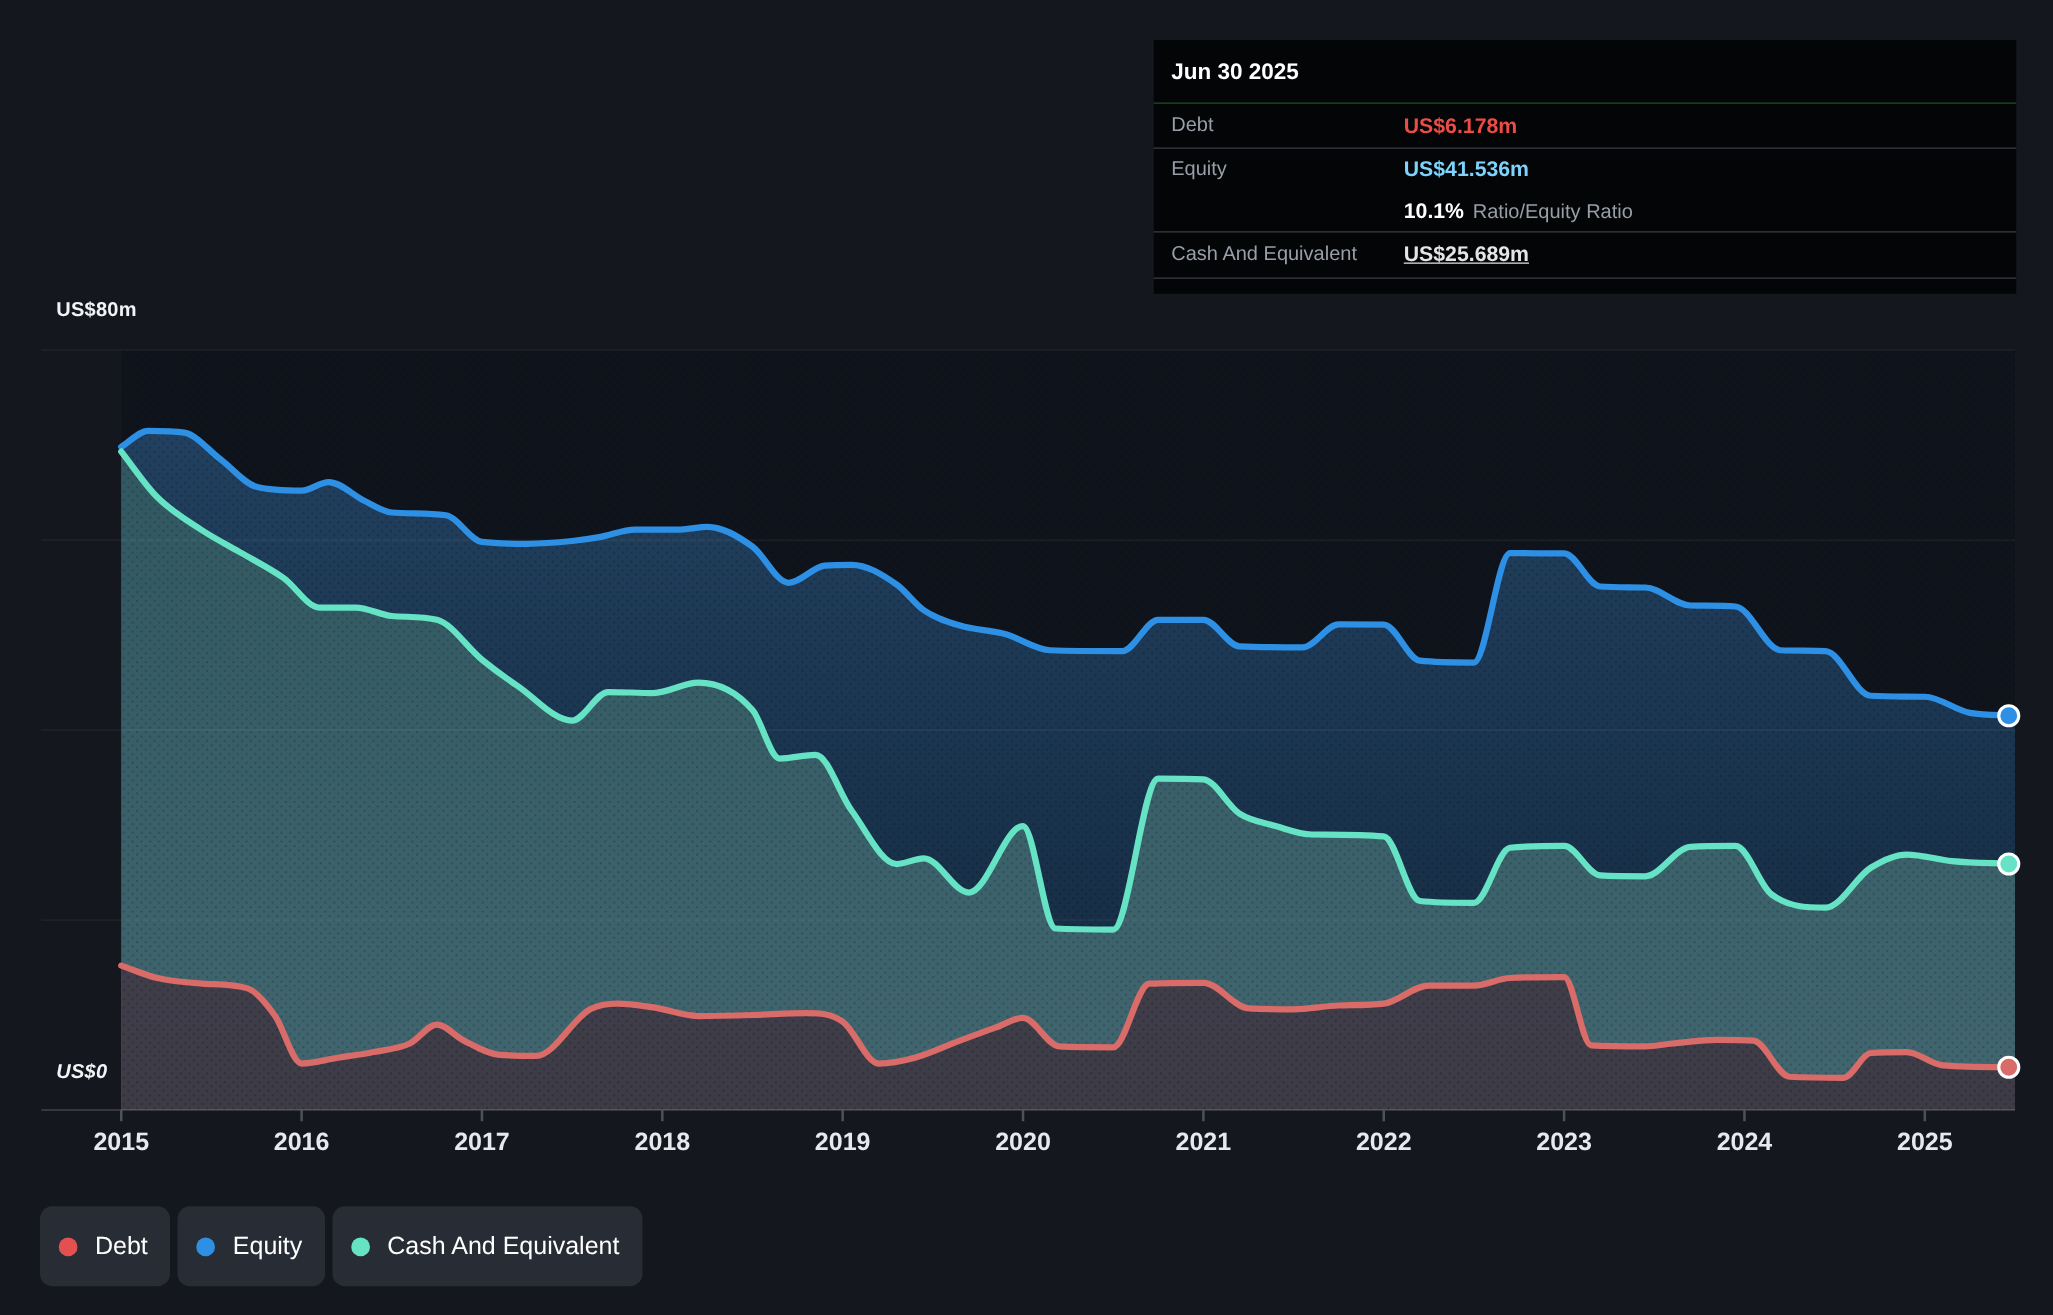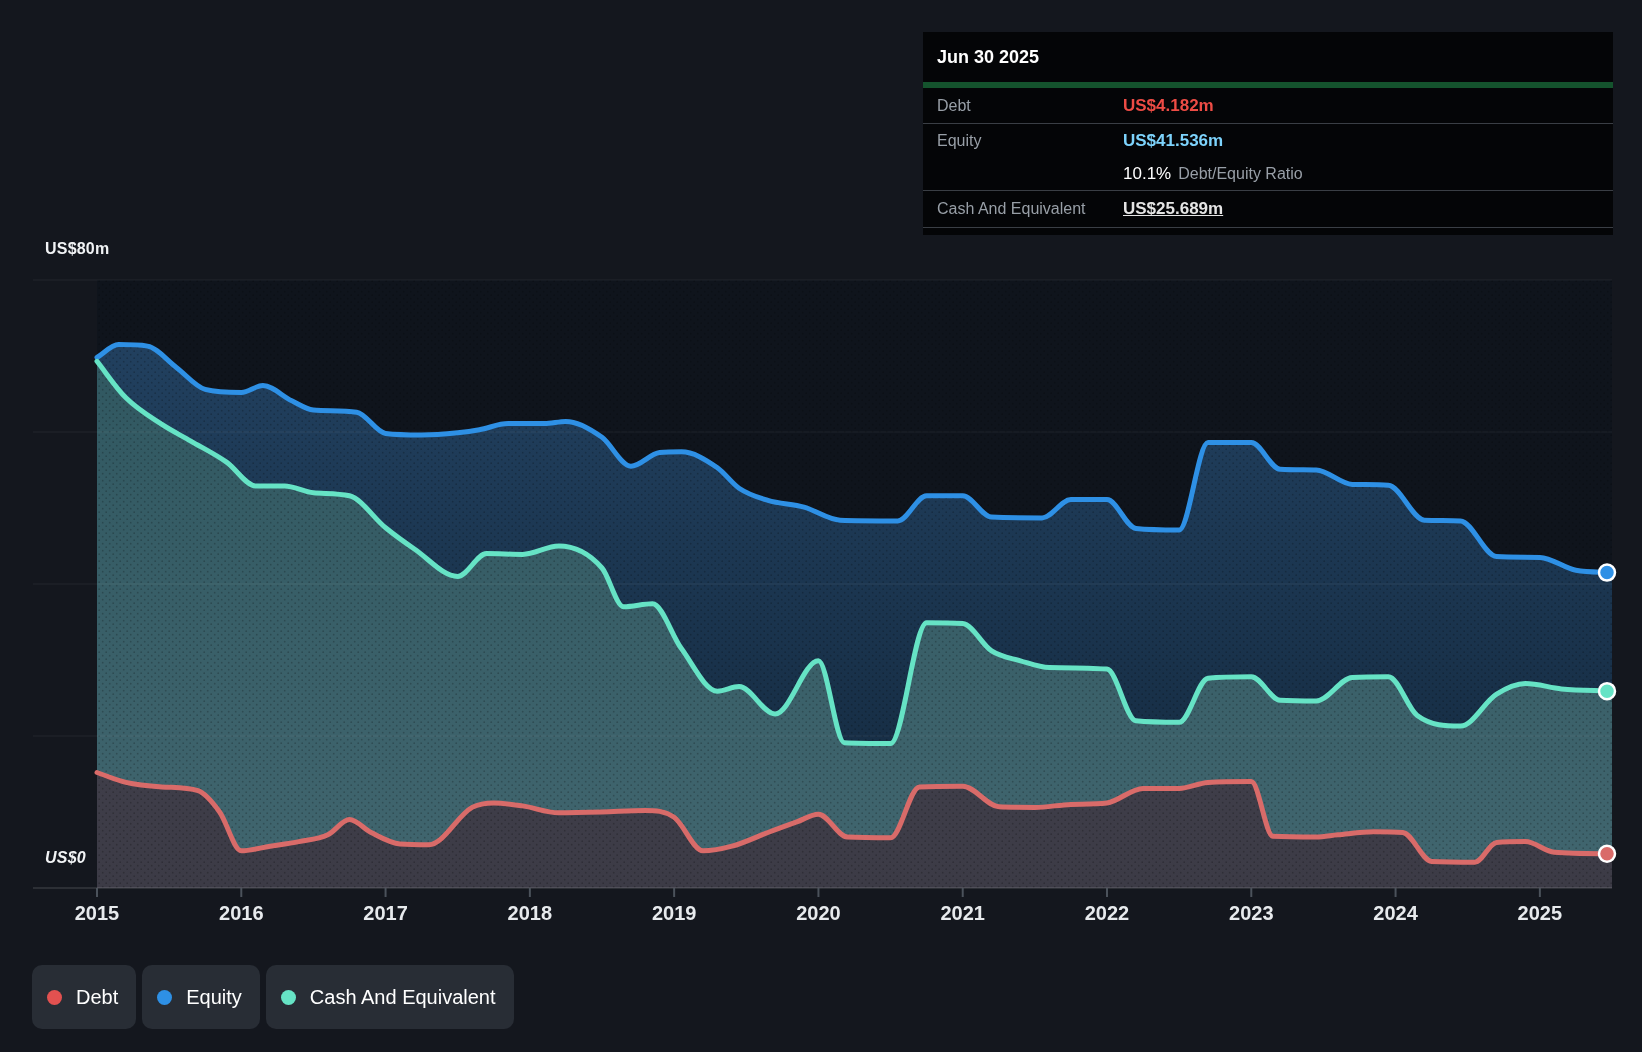--- a/index.html
+++ b/index.html
@@ -9,29 +9,29 @@
 
   
   .ylab{position:absolute;left:45px;color:#f1f3f5;font-size:16px;font-weight:bold;letter-spacing:.2px;}
   .ylab.top{top:240px;}
   .ylab.bottom{top:849px;font-style:italic;}
 
   
   .tooltip{position:absolute;left:923px;top:32px;width:690px;height:203px;background:#040507;
            color:#fff;box-sizing:border-box;}
   .tt-title{height:50px;display:flex;align-items:center;padding-left:14px;font-size:18px;
-            font-weight:bold;border-bottom:6px solid #14532d;}
+            font-weight:bold;border-bottom:1px solid #14532d;}
   .tt-row{position:relative;display:flex;align-items:center;padding-left:14px;font-size:16px;}
   .tt-row .tt-label{color:#989fa7;}
   .tt-row .tt-value{position:absolute;left:200px;font-weight:bold;font-size:17px;}
   .tt-row.r-debt{height:35px;}
   .tt-row.r-equity{height:33px;border-top:1px solid #3a3e45;}
   .tt-row.r-ratio{height:33px;}
   .tt-row.r-cash{height:36px;border-top:1px solid #3a3e45;border-bottom:1px solid #3a3e45;}
-  .tt-ratio-bold{color:#fff;font-weight:normal;font-size:17px;}
+  .tt-ratio-bold{color:#fff;font-weight:bold;font-size:17px;}
   .tt-ratio-rest{color:#989fa7;font-weight:normal;font-size:16px;margin-left:7px;}
 
   
   .legend{position:absolute;left:32px;top:965px;display:flex;gap:6px;}
   .pill{height:64px;background:#282d35;border-radius:10px;display:flex;align-items:center;
         padding:0 18px 0 15px;cursor:pointer;}
   .pill .dot{width:15px;height:15px;border-radius:50%;margin-right:14px;flex:0 0 auto;}
   .pill .lbl{color:#fff;font-size:20px;white-space:nowrap;}
 </style>
 </head>
@@ -98,28 +98,28 @@
       <text x="1539.857142857143" y="920" text-anchor="middle" fill="#e7eaed" font-size="20" font-weight="bold" font-family="&quot;Liberation Sans&quot;, sans-serif">2025</text>
     </svg>
 
   <div class="ylab top">US$80m</div>
   <div class="ylab bottom">US$0</div>
 
   <div class="tooltip">
     <div class="tt-title">Jun 30 2025</div>
     <div class="tt-row r-debt">
       <span class="tt-label">Debt</span>
-      <span class="tt-value" style="color: rgb(237, 76, 69);">US$4.182m</span>
+      <span class="tt-value" style="color: rgb(237, 76, 69);">US$6.178m</span>
     </div>
     <div class="tt-row r-equity">
       <span class="tt-label">Equity</span>
       <span class="tt-value" style="color: #7dd3fc;">US$41.536m</span>
     </div>
     <div class="tt-row r-ratio">
-      <span class="tt-value"><span class="tt-ratio-bold">10.1%</span><span class="tt-ratio-rest">Debt/Equity Ratio</span></span>
+      <span class="tt-value"><span class="tt-ratio-bold">10.1%</span><span class="tt-ratio-rest">Ratio/Equity Ratio</span></span>
     </div>
     <div class="tt-row r-cash">
       <span class="tt-label">Cash And Equivalent</span>
       <span class="tt-value" style="color: #e5e5e5; text-decoration: underline;">US$25.689m</span>
     </div>
   </div>
 
   <div class="legend">
     <div class="pill">
       <span class="dot" style="background: rgb(226, 81, 80);"></span>

